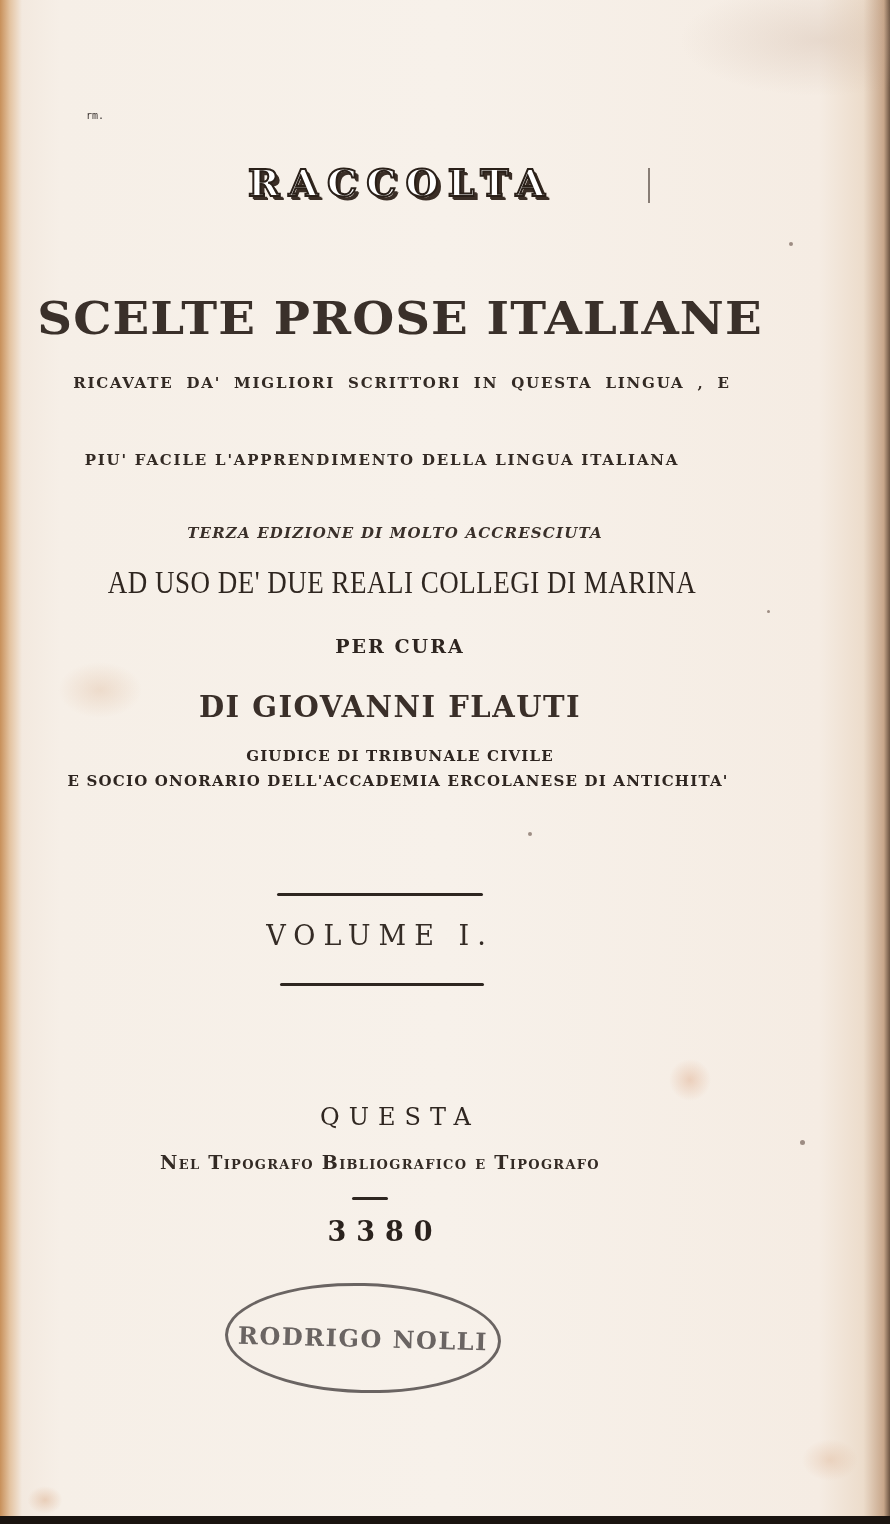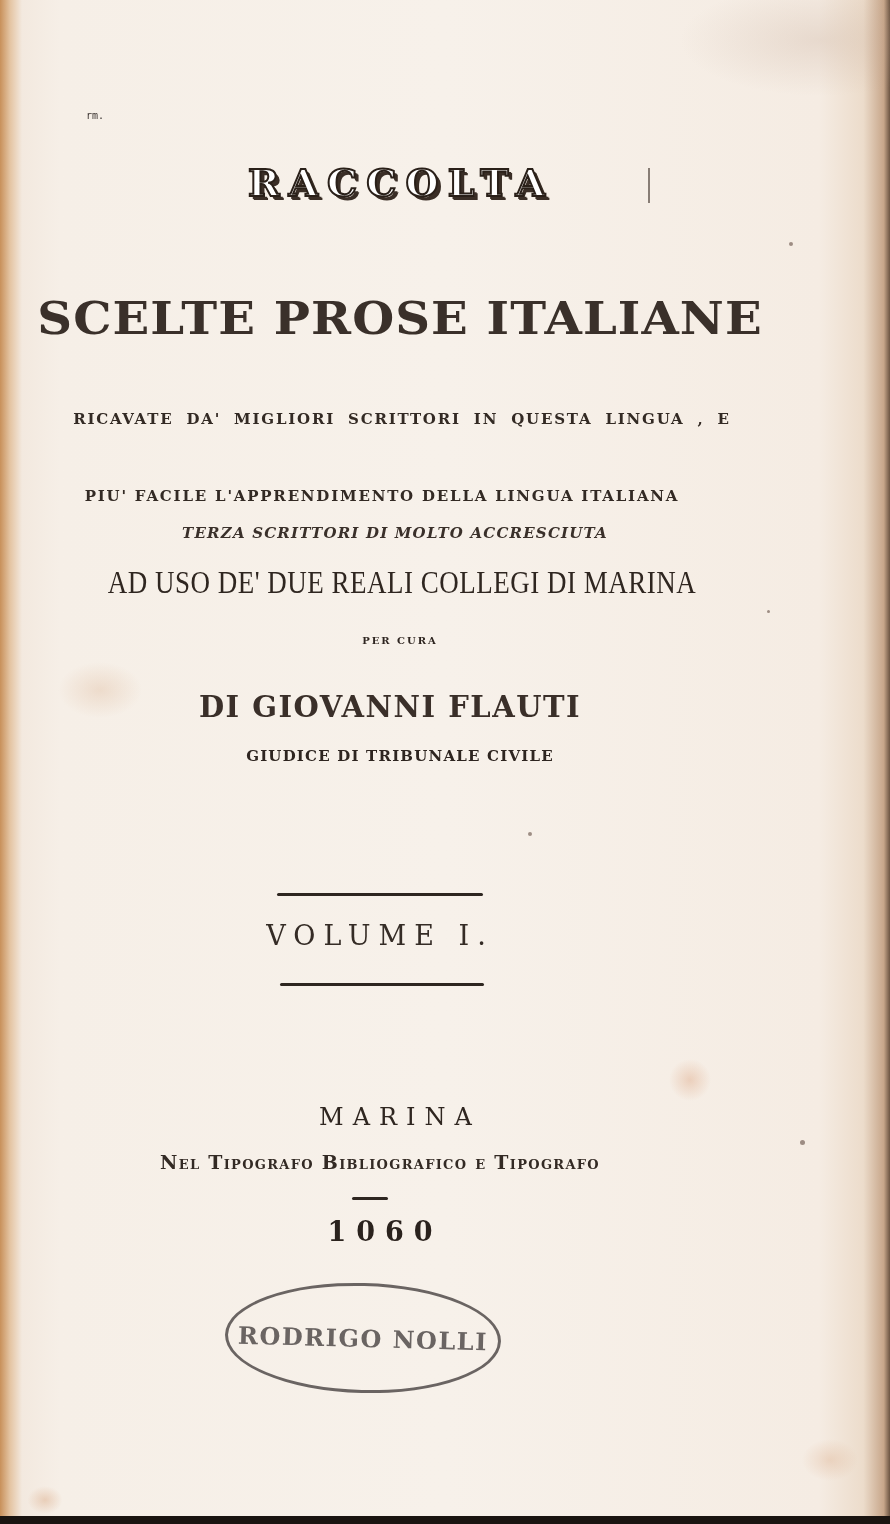--- a/index.html
+++ b/index.html
@@ -32,27 +32,27 @@
   }
   .mark { position: absolute; left: 648px; top: 168px; width: 2px; height: 35px; background: #5a4d44; opacity: 0.7; }
   .stray { position: absolute; left: 62px; top: 110px; font-size: 10px; color: #3a3330; font-family: "DejaVu Sans Mono", monospace; margin-left: 24px; }
   .di-small { top: 240px; font-size: 22px; font-weight: bold; letter-spacing: 10px; left: 60px; width: 680px; }
   .title-main {
     top: 292px; left: 40px; width: 720px;
     font-size: 45px; font-weight: bold; letter-spacing: 1px;
     font-family: "DejaVu Serif", serif; color: #3a302a;
     transform: scaleX(1.07); transform-origin: center;
   }
-  .sub { font-size: 15px; letter-spacing: 1.8px; font-weight: bold; font-variant: small-caps; color: #332a24; margin-top: 36px; }
+  .sub { font-size: 15px; letter-spacing: 1.8px; font-weight: bold; font-variant: small-caps; color: #332a24; }
   .sub1 { top: 374px; left: 42px; width: 720px; word-spacing: 6px; }
   .sub2 { top: 413px; left: 52px; width: 680px; }
   .sub3 { top: 451px; left: 52px; width: 660px; }
   .edition { top: 524px; left: 50px; width: 690px; font-style: italic; font-weight: bold; font-size: 15px; letter-spacing: 1.2px; color: #3a302a; }
   .uso { top: 568px; left: 42px; width: 720px; font-size: 27px; letter-spacing: 0.5px; color: #2f2620; font-family: "Liberation Serif", serif; transform: scaleY(1.15); }
-  .percura { top: 635px; left: 60px; width: 680px; font-size: 10px; letter-spacing: 2px; font-weight: bold; font-variant: small-caps; }
+  .percura { top: 635px; left: 60px; width: 680px; font-size: 19px; letter-spacing: 2px; font-weight: bold; font-variant: small-caps; }
   .author { top: 690px; left: 50px; width: 680px; font-size: 29px; font-weight: bold; letter-spacing: 1.5px; color: #3a2f29; }
   .role1 { top: 747px; left: 60px; width: 680px; font-size: 15px; letter-spacing: 1.2px; font-variant: small-caps; font-weight: bold; }
   .role2 { top: 772px; left: 38px; width: 720px; font-size: 15px; letter-spacing: 1.2px; font-variant: small-caps; font-weight: bold; }
   .rule { position: absolute; height: 3px; background: #2e2620; border-radius: 2px; }
   .rule1 { left: 277px; top: 893px; width: 206px; }
   .rule2 { left: 280px; top: 983px; width: 204px; }
   .volume { top: 920px; left: 60px; width: 640px; font-size: 27px; letter-spacing: 8px; color: #352c26; }
   .napoli { top: 1103px; left: 50px; width: 700px; font-size: 24px; letter-spacing: 9px; color: #2f2620; }
   .publisher { top: 1151px; left: 70px; width: 620px; font-size: 19px; letter-spacing: 1.3px; font-variant: small-caps; font-weight: bold; color: #332a24; }
   .rule3 { left: 352px; top: 1197px; width: 36px; height: 3px; }
@@ -71,34 +71,35 @@
 
 <div class="page">
   <div class="stray">rm.</div>
   <div class="block title-ornate">RACCOLTA</div>
   <div class="mark"></div>
   <div class="block title-main">SCELTE PROSE ITALIANE</div>
 
   <div class="block sub sub1">RICAVATE DA' MIGLIORI SCRITTORI IN QUESTA LINGUA , E</div>
   <div class="block sub sub3">PIU' FACILE L'APPRENDIMENTO DELLA LINGUA ITALIANA</div>
 
-  <div class="block edition">TERZA SCRITTORI DI MOLTO ACCRESCIUTA</div>
+  <div class="block edition">TERZA EDIZIONE DI MOLTO ACCRESCIUTA</div>
   <div class="block uso">AD USO DE' DUE REALI COLLEGI DI MARINA</div>
   <div class="block percura">PER CURA</div>
   <div class="block author">DI GIOVANNI FLAUTI</div>
   <div class="block role1">GIUDICE DI TRIBUNALE CIVILE</div>
+  <div class="block role2">E SOCIO ONORARIO DELL'ACCADEMIA ERCOLANESE DI ANTICHITA'</div>
 
   <div class="rule rule1"></div>
   <div class="block volume">VOLUME I.</div>
   <div class="rule rule2"></div>
 
-  <div class="block napoli">MARINA</div>
+  <div class="block napoli">QUESTA</div>
   <div class="block publisher">Nel Tipografo Bibliografico e Tipografo</div>
   <div class="rule rule3"></div>
-  <div class="block year">1060</div>
+  <div class="block year">3380</div>
 
   <div class="stamp">
     <span>RODRIGO NOLLI</span>
   </div>
 
   <div class="spot" style="left:528px;top:832px;width:4px;height:4px;"></div>
   <div class="spot" style="left:800px;top:1140px;width:5px;height:5px;"></div>
   <div class="spot" style="left:767px;top:610px;width:3px;height:3px;"></div>
   <div class="spot" style="left:789px;top:242px;width:4px;height:4px;"></div>
 </div>

